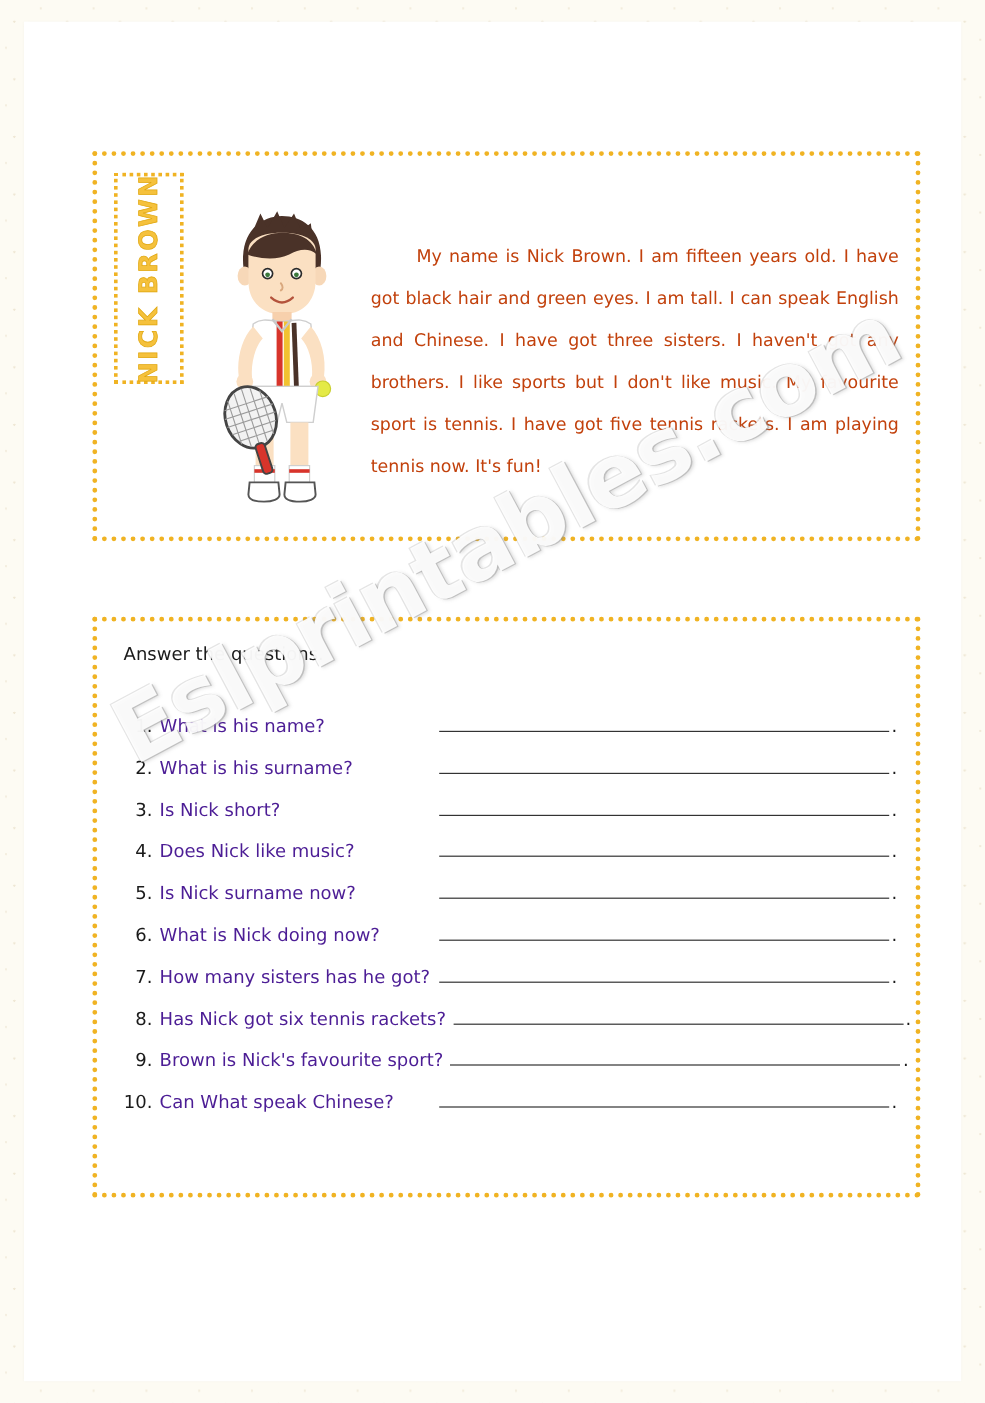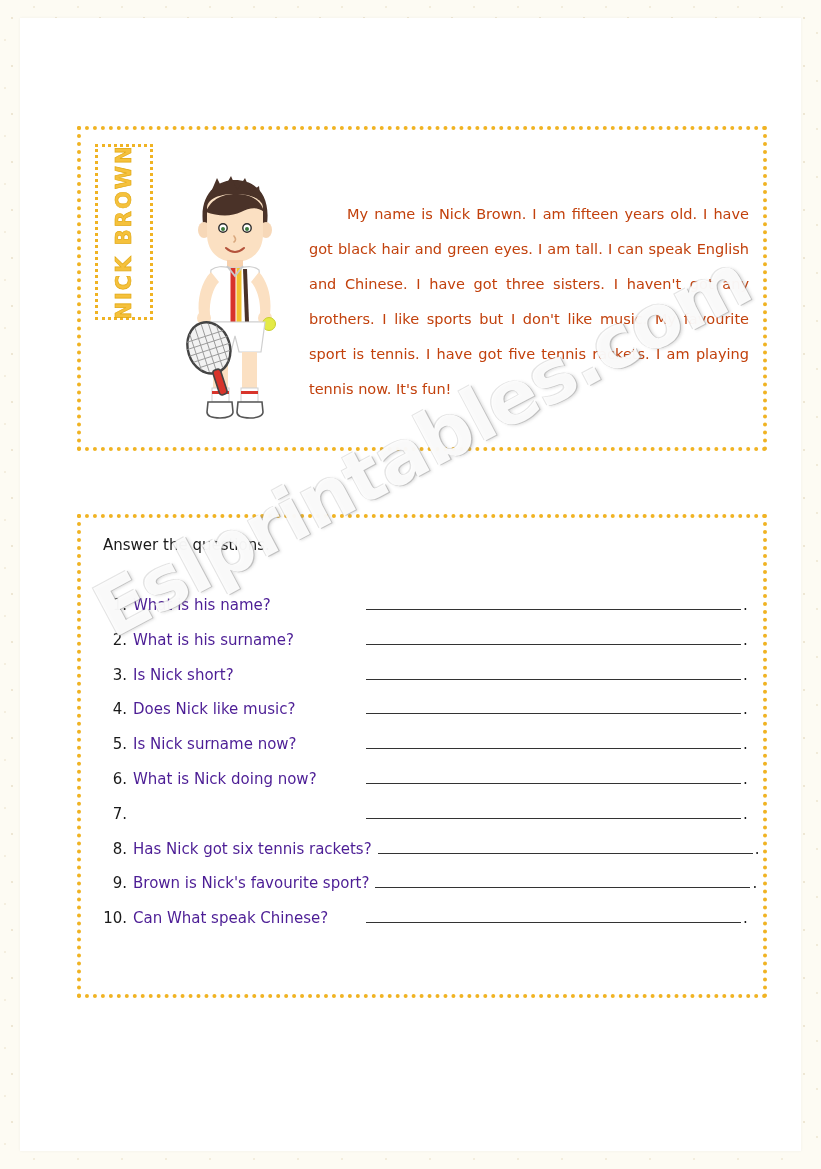--- a/index.html
+++ b/index.html
@@ -324,20 +324,21 @@
       <div class="q-row">
         <span class="q-num">6.</span>
         <span class="q-text">What is Nick doing now?</span>
         <span class="spacer"></span>
         <span class="answer-line" style="flex:0 0 375px;"></span>
         <span class="q-dot">.</span>
       </div>
 
       <div class="q-row">
         <span class="q-num">7.</span>
+        <span class="q-text">How many sisters has he got?</span>
         <span class="spacer"></span>
         <span class="answer-line" style="flex:0 0 375px;"></span>
         <span class="q-dot">.</span>
       </div>
 
       <div class="q-row">
         <span class="q-num">8.</span>
         <span class="q-text">Has Nick got six tennis rackets?</span>
         <span class="spacer"></span>
         <span class="answer-line" style="flex:0 0 375px;"></span>

